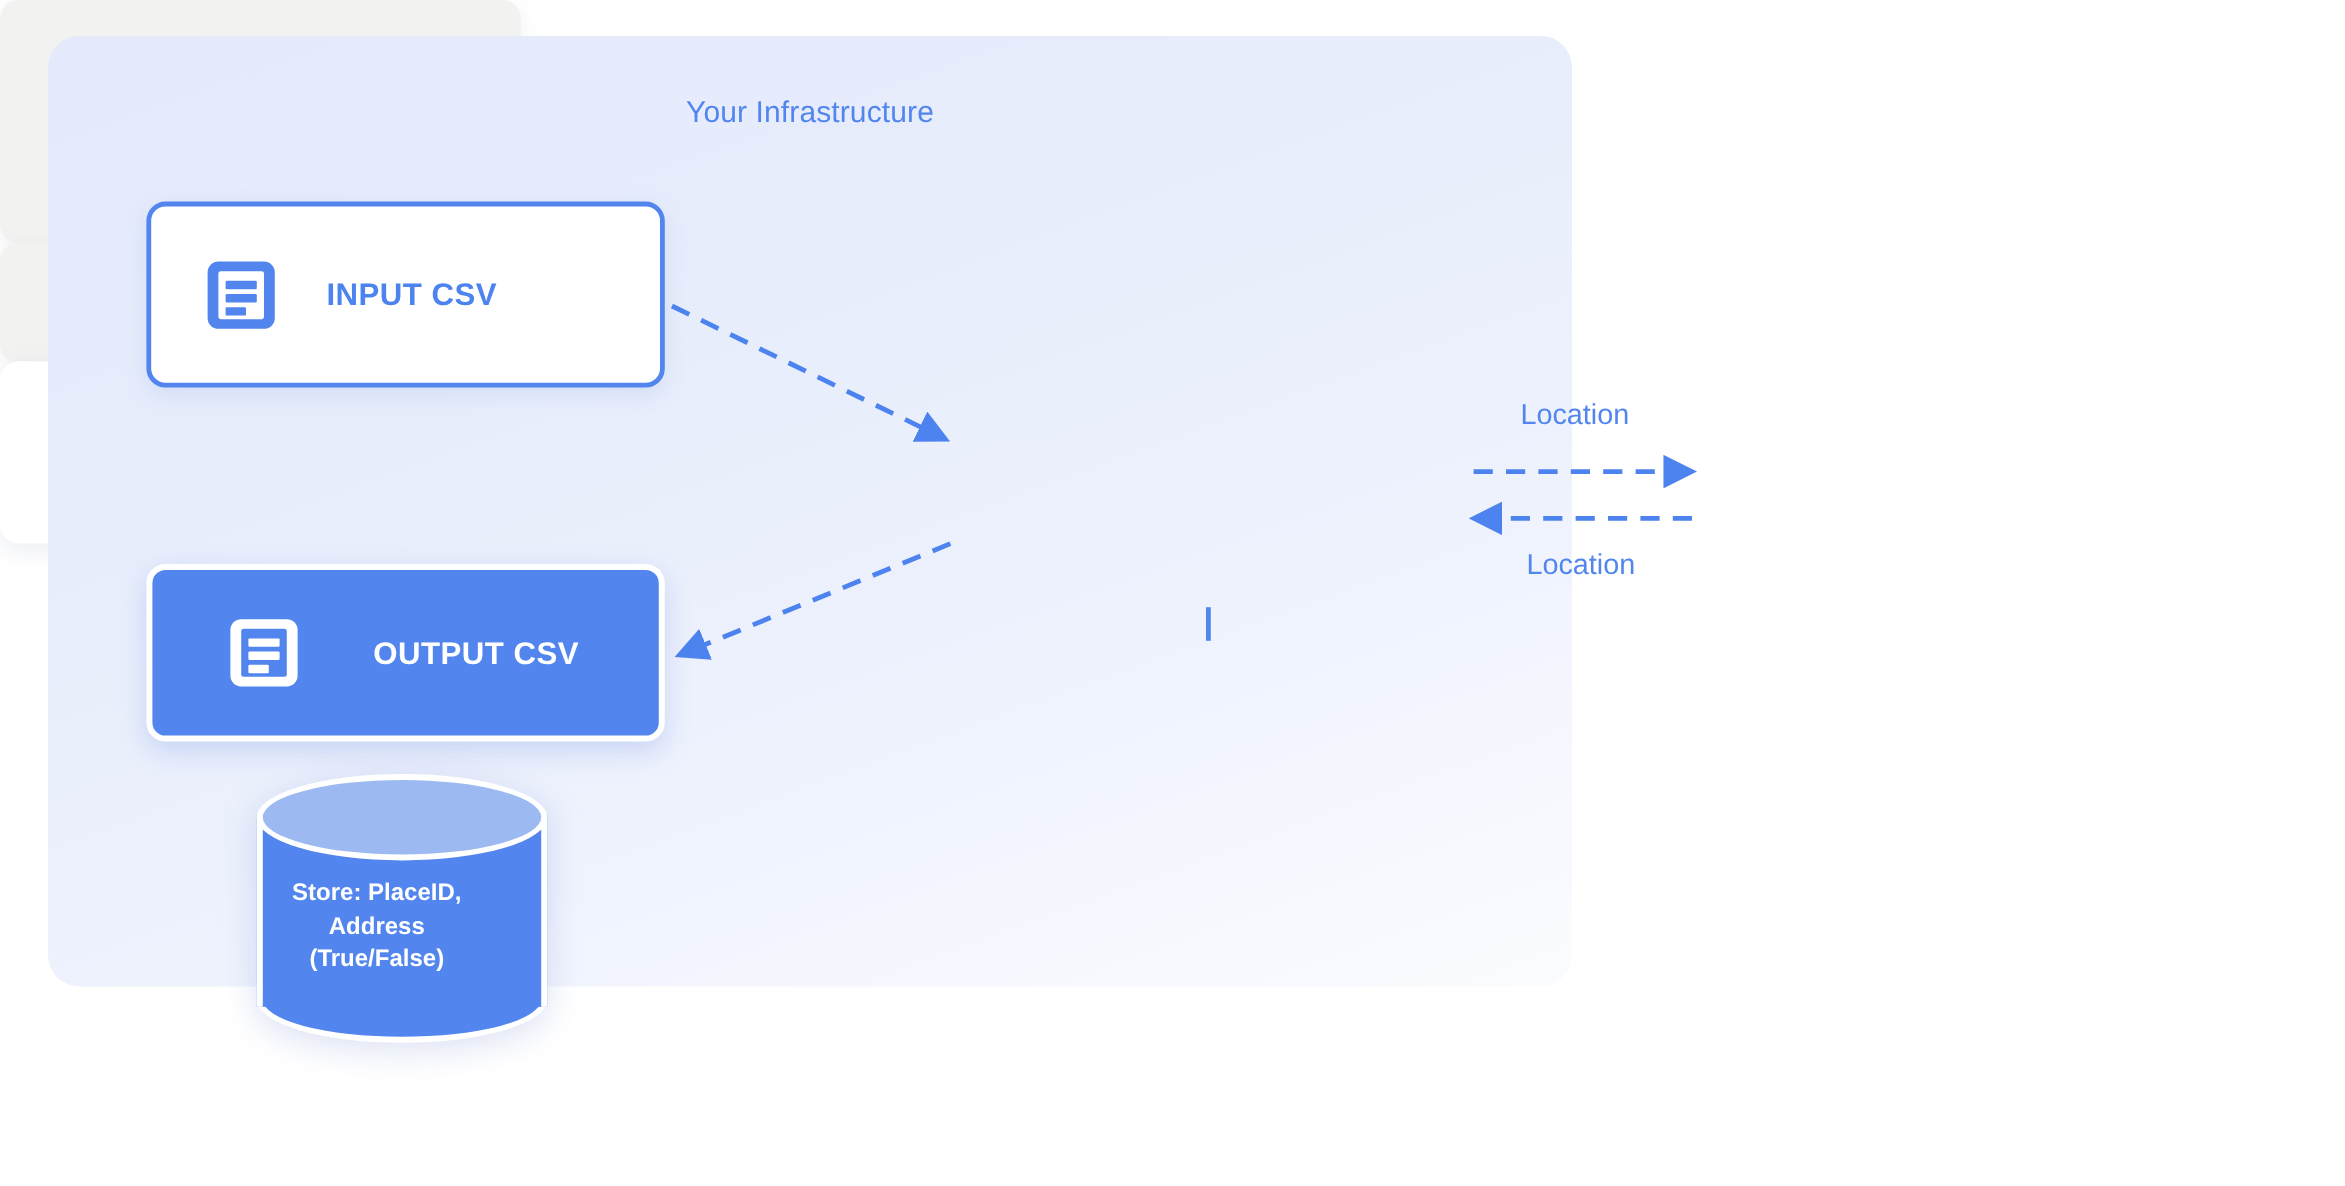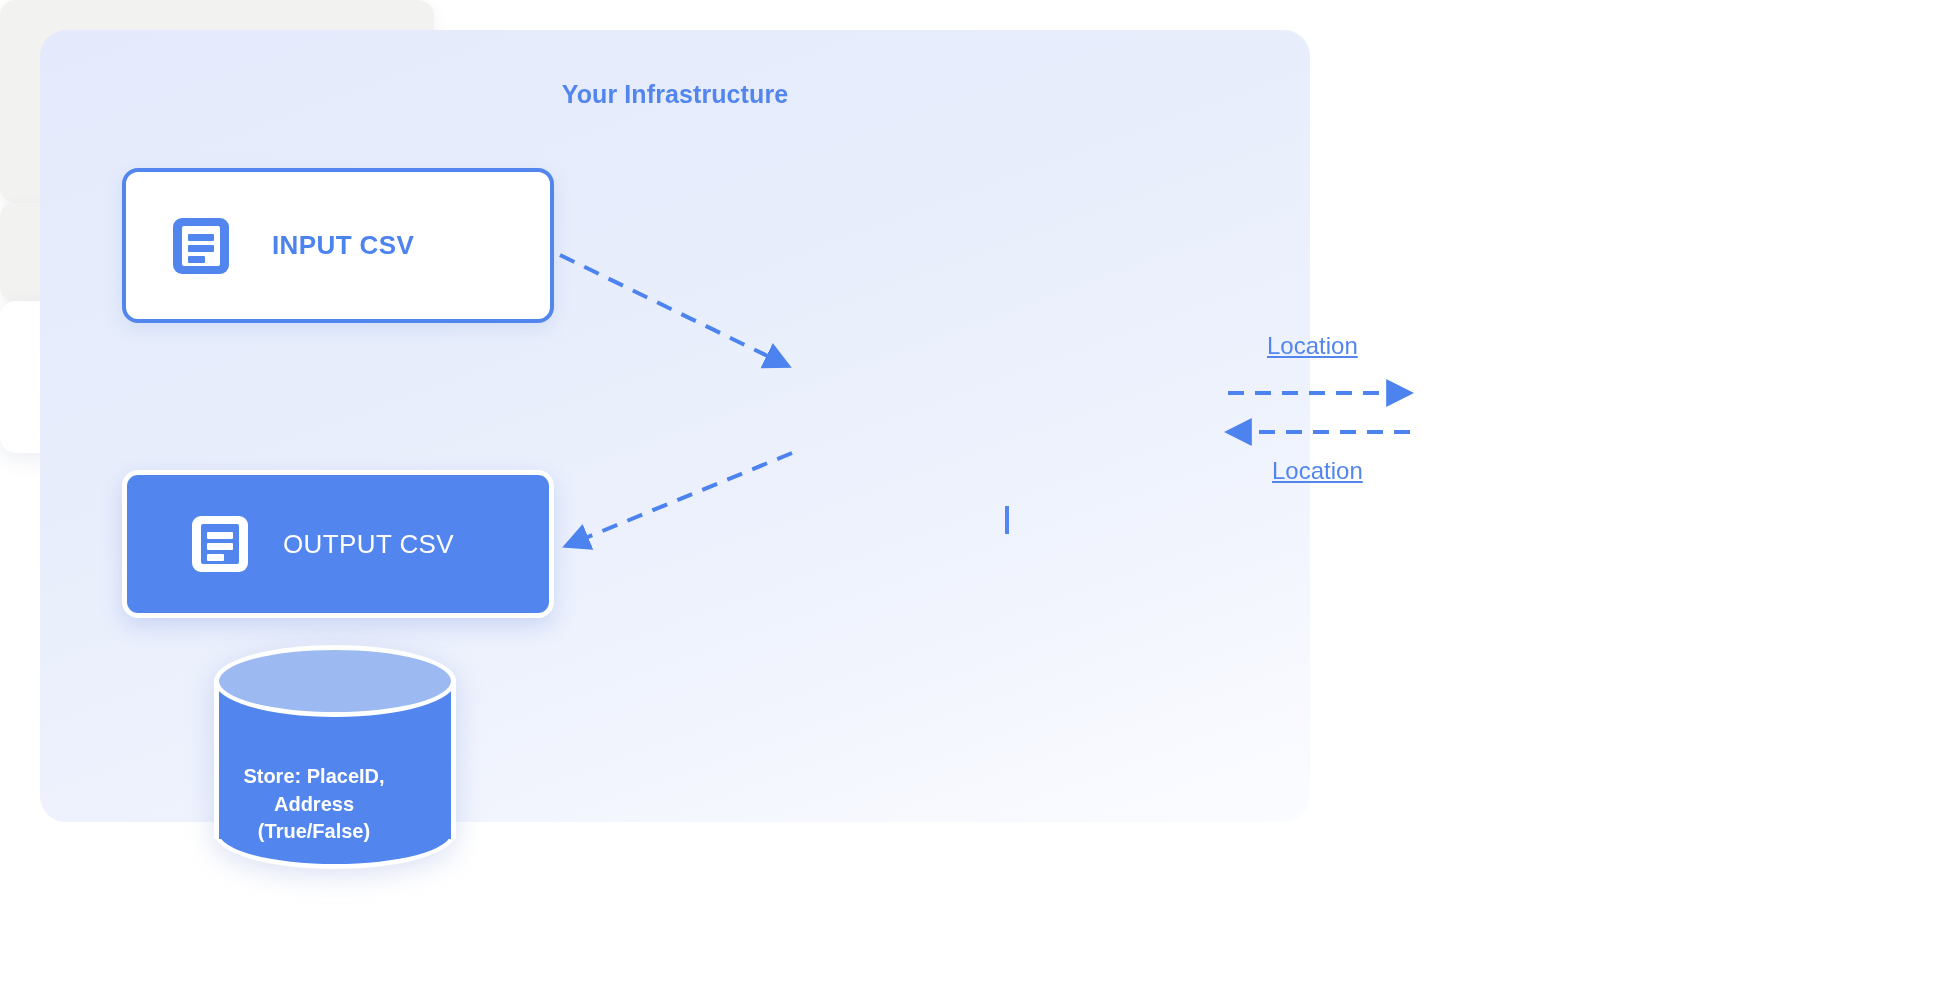--- a/index.html
+++ b/index.html
@@ -28,21 +28,21 @@
     border-radius: 26px;
     background: linear-gradient(160deg, #e4eafb 0%, #e7edfb 35%, #eef2fd 65%, #fbfcff 100%);
   }
   .infra-title {
     position: absolute;
     left: 0; top: 50px;
     width: 1270px;
     text-align: center;
     color: #5286ee;
     font-size: 25px;
-    font-weight: bold;
+    font-weight: normal;
     letter-spacing: .1px;
   }
 
   
   .card {
     position: absolute;
     border-radius: 16px;
     display: flex;
     align-items: center;
   }
@@ -69,23 +69,23 @@
     left: 122px; top: 470px;
     width: 432px; height: 148px;
     background: #5286ee;
     border: 5px solid #ffffff;
     box-shadow: 0 8px 22px rgba(80,120,220,.22);
     padding-left: 62px;
   }
   .output-csv .label {
     color: #ffffff;
     font-size: 26px;
-    font-weight: normal;
+    font-weight: bold;
     letter-spacing: .4px;
-    margin-left: 32px;
+    margin-left: 60px;
   }
 
   
   .doc-icon { width: 62px; height: 62px; flex: 0 0 62px; }
 
   
   .script-card {
     left: 790px; top: 303px;
     width: 434px; height: 203px;
     background: #f2f2f1;
@@ -156,21 +156,20 @@
     letter-spacing: .1px;
   }
 
   
   .edge-label {
     position: absolute;
     color: #5286ee;
     font-size: 24px;
     font-weight: normal;
     white-space: nowrap;
-    text-decoration: underline;
   }
   .label-location { left: 1267px; top: 332px; }
   .label-placeid  { left: 1272px; top: 457px; }
 
   
   .db {
     position: absolute;
     left: 214px; top: 645px;
     width: 242px; height: 228px;
     filter: drop-shadow(0 6px 14px rgba(90,120,200,.22));
@@ -203,21 +202,20 @@
     position: absolute;
     left: 0; top: 86px;
     width: 200px;
     text-align: center;
     color: #ffffff;
     font-size: 20px;
     font-weight: bold;
     line-height: 1.38;
     white-space: pre-line;
     z-index: 5;
-    margin-top: 32px;
   }
 
   svg.edges {
     position: absolute;
     left: 0; top: 0;
     width: 1954px; height: 988px;
     pointer-events: none;
   }
 </style>
 </head>

